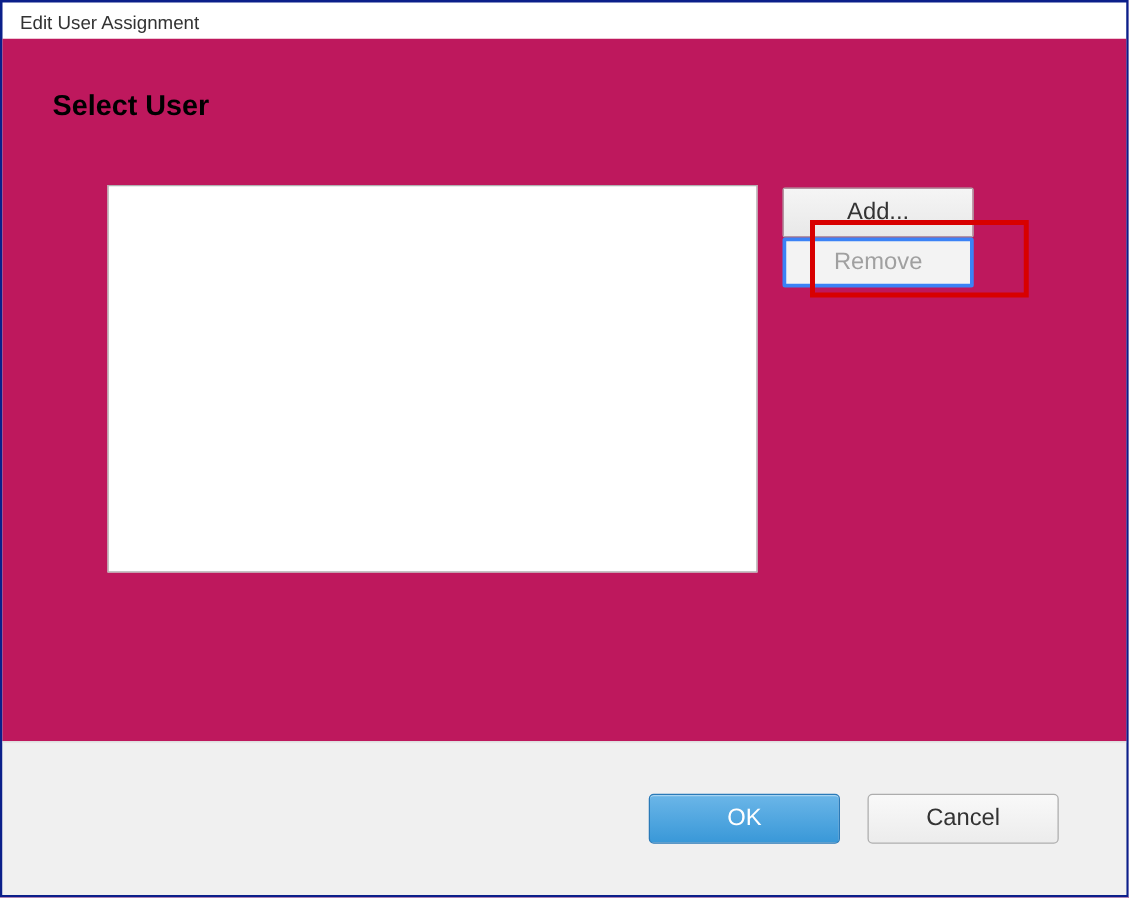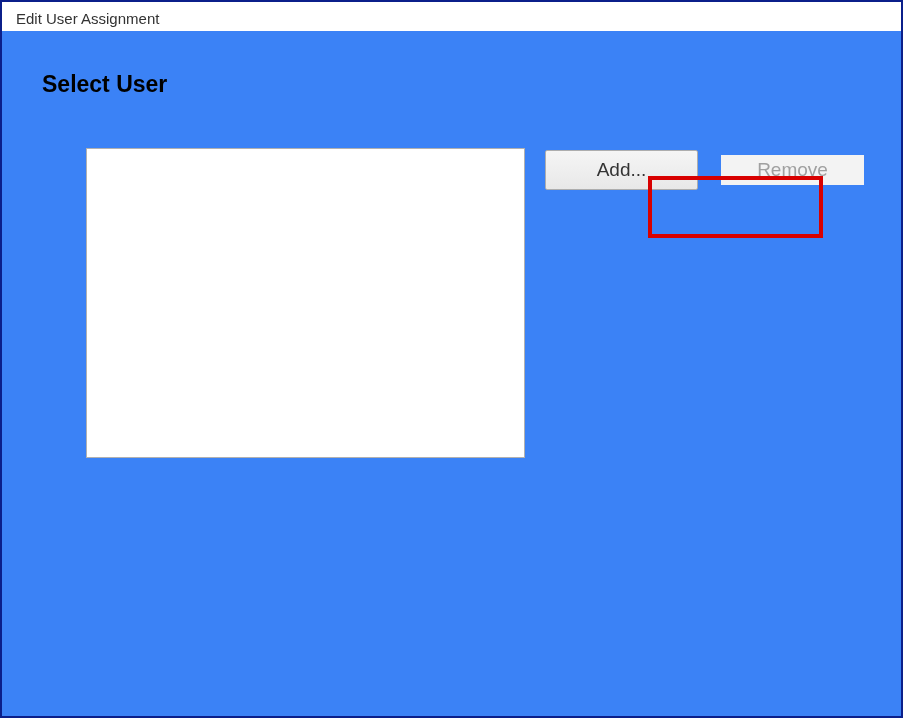--- a/index.html
+++ b/index.html
@@ -23,22 +23,22 @@
       flex-direction: column;
     }
     .title-bar {
       padding: 8px 14px 4px 14px;
       font-size: 15px;
       color: #333333;
       font-weight: 400;
     }
     .content-area {
       flex: 1;
-      padding: 40px 32px 0 40px;
-      background: #3b82f6;
+      padding: 40px 52px 0 40px;
+      background: #be185d;
     }
     .section-heading {
       font-size: 23px;
       font-weight: 700;
       color: #000000;
       margin-bottom: 50px;
     }
     .user-panel {
       display: flex;
       align-items: flex-start;
@@ -46,39 +46,38 @@
       padding-left: 44px;
     }
     .user-list {
       width: 520px;
       height: 310px;
       border: 1px solid #b0b0b0;
       background: #ffffff;
     }
     .side-buttons {
       display: flex;
-      flex-direction: row;
-      gap: 18px;
+      flex-direction: column;
       padding-top: 2px;
     }
     .btn {
       width: 153px;
       height: 40px;
       font-size: 19px;
       font-family: "Segoe UI", Tahoma, sans-serif;
       border: 1px solid #adadad;
       background: linear-gradient(#f5f5f5, #e8e8e8);
       color: #333333;
       cursor: pointer;
       border-radius: 2px;
     }
     .btn:disabled {
       color: #a0a0a0;
       background: #f3f3f3;
-      border: 5px solid #3b82f6;
+      border: 3px solid #3b82f6;
       cursor: default;
     }
     .highlight-box {
       position: absolute;
       border: 4px solid #d80000;
       top: 176px;
       left: 648px;
       width: 175px;
       height: 62px;
       pointer-events: none;
@@ -128,15 +127,19 @@
 
     <div class="user-panel">
       <div class="user-list"></div>
       <div class="side-buttons">
         <button class="btn">Add...</button>
         <button class="btn" disabled="">Remove</button>
       </div>
     </div>
   </div>
 
+  <div class="button-bar">
+    <button class="ok-btn">OK</button>
+    <button class="cancel-btn">Cancel</button>
+  </div>
 </div>
 
 <div class="highlight-box"></div>
 
 </body></html>

